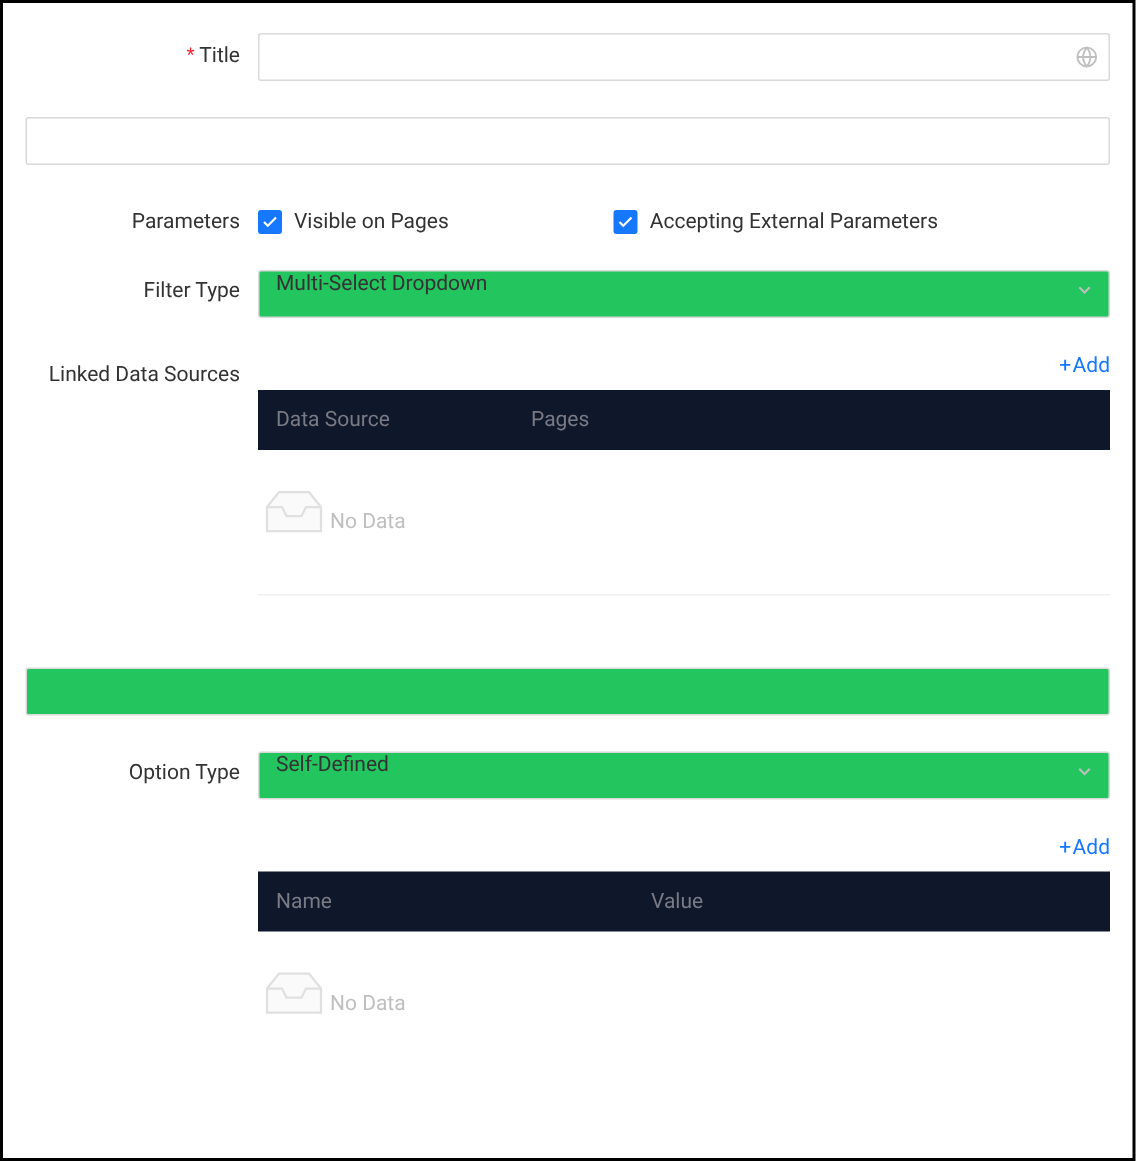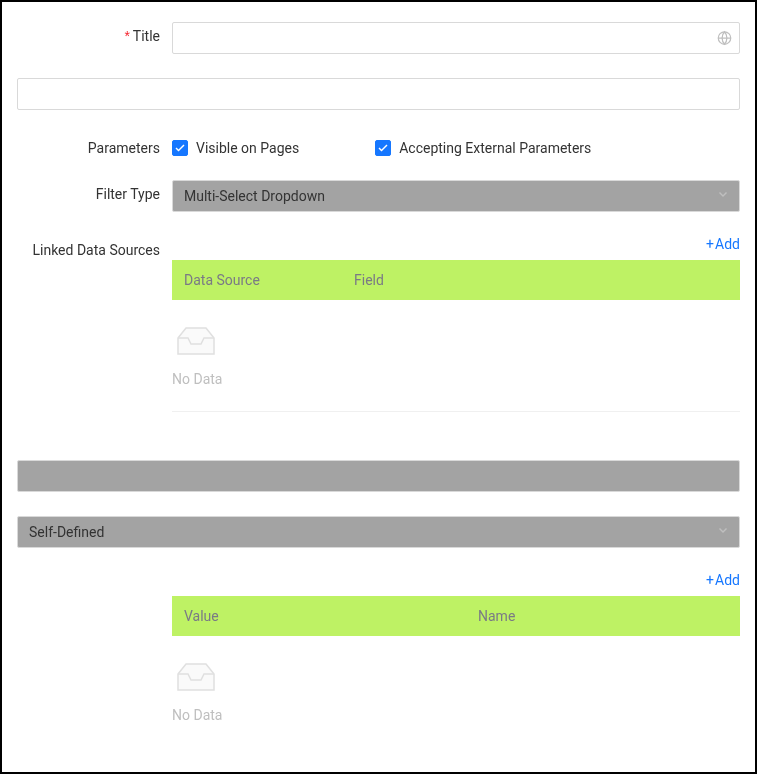--- a/index.html
+++ b/index.html
@@ -61,21 +61,21 @@
       position: absolute;
       right: 8px;
       top: 50%;
       transform: translateY(-50%);
       color: #bfbfbf;
       display: flex;
       align-items: center;
     }
     .checkbox-group {
       display: flex;
-      gap: 76px;
+      gap: 110px;
       padding-top: 6px;
     }
     .checkbox-item {
       display: flex;
       align-items: center;
       gap: 8px;
       cursor: pointer;
     }
     .checkbox-box {
       width: 16px;
@@ -93,23 +93,22 @@
     }
     .checkbox-label {
       color: #333;
     }
     .select-wrapper {
       position: relative;
       width: 100%;
       height: 32px;
       border: 1px solid #d9d9d9;
       border-radius: 2px;
-      background: #a3a3a3;
-      display: flex;
-      align-items: center;
+      background: #22c55e;
+      display: flex;
       padding: 0 28px 0 11px;
       cursor: pointer;
     }
     .select-value {
       color: #333;
     }
     .select-arrow {
       position: absolute;
       right: 10px;
       top: 50%;
@@ -129,35 +128,36 @@
       gap: 1px;
       font-size: 14px;
       margin-bottom: 8px;
     }
     .add-link .plus {
       font-size: 14px;
       line-height: 1;
     }
     .table-header {
       display: flex;
-      background: #bef264;
+      background: #0f172a;
       padding: 12px 12px;
       color: #8c8c8c;
     }
     .th-col {
       color: #7a7a85;
     }
     .th-1 { width: 170px; }
     .th-2 { width: 170px; }
     .th-3 { flex: 1; }
     .th-name { width: 250px; }
     .th-value { flex: 1; }
     .empty-state {
       display: flex;
-      flex-direction: column;
+      flex-direction: row;
+      align-items: center;
       padding: 24px 0 16px 0;
     }
     .empty-icon {
       margin-bottom: 8px;
     }
     .empty-text {
       color: #bfbfbf;
       font-size: 14px;
     }
     .divider {
@@ -239,21 +239,21 @@
   <div class="form-label">
     <span>Linked Data Sources</span>
   </div>
   <div class="section-block">
     <div class="add-link">
       <span class="plus">+</span>
         <span>Add</span>
     </div>
     <div class="table-header">
       <div class="th-col th-1">Data Source</div>
-      <div class="th-col th-3">Field</div>
+      <div class="th-col th-3">Pages</div>
     </div>
     <div class="empty-state">
       <span class="empty-icon">
         <svg width="48" height="36" viewBox="0 0 48 36" fill="none">
           <path d="M6 14 L14 4 L34 4 L42 14 L42 30 L6 30 Z" stroke="#e0e0e0" stroke-width="1.5" fill="#fafafa"></path>
           <path d="M6 14 L16 14 L19 20 L29 20 L32 14 L42 14" stroke="#e0e0e0" stroke-width="1.5" fill="none"></path>
         </svg>
       </span>
       <span class="empty-text">No Data</span>
     </div>
@@ -263,42 +263,45 @@
 
 <div class="form-row">
   <div class="form-control">
     <div class="select-wrapper">
       <span class="select-value"></span>
     </div>
   </div>
 </div>
 
 <div class="form-row">
+  <div class="form-label">
+    <span>Option Type</span>
+  </div>
   <div class="form-control">
     <div class="select-wrapper">
       <span class="select-value">Self-Defined</span>
       <span class="select-arrow">
         <svg width="12" height="12" viewBox="0 0 12 12" fill="currentColor">
             <path d="M2 4 L6 8 L10 4 L9 3 L6 6 L3 3 Z"></path>
           </svg>
       </span>
     </div>
   </div>
 </div>
 
 <div class="form-row">
   <div class="form-label"></div>
   <div class="section-block">
     <div class="add-link">
       <span class="plus">+</span>
         <span>Add</span>
     </div>
     <div class="table-header">
+      <div class="th-col th-name">Name</div>
       <div class="th-col th-value">Value</div>
-      <div class="th-col th-name">Name</div>
     </div>
     <div class="empty-state">
       <span class="empty-icon">
         <svg width="48" height="36" viewBox="0 0 48 36" fill="none">
           <path d="M6 14 L14 4 L34 4 L42 14 L42 30 L6 30 Z" stroke="#e0e0e0" stroke-width="1.5" fill="#fafafa"></path>
           <path d="M6 14 L16 14 L19 20 L29 20 L32 14 L42 14" stroke="#e0e0e0" stroke-width="1.5" fill="none"></path>
         </svg>
       </span>
       <span class="empty-text">No Data</span>
     </div>

